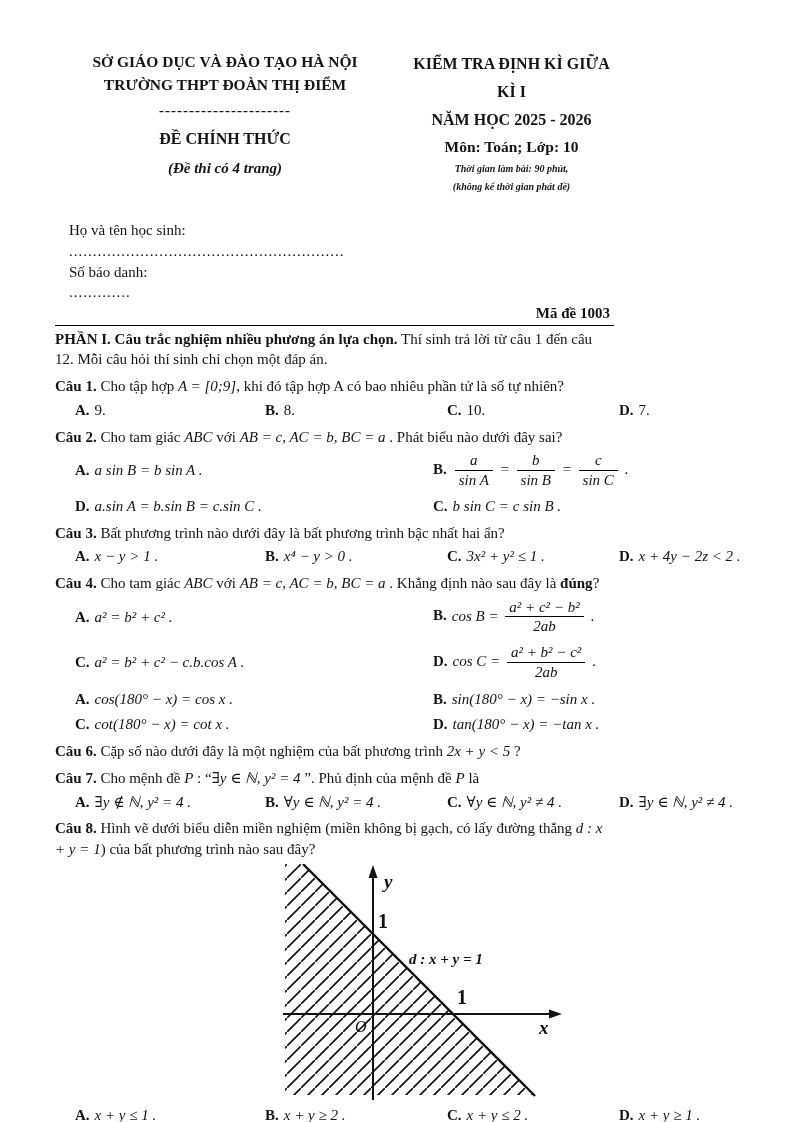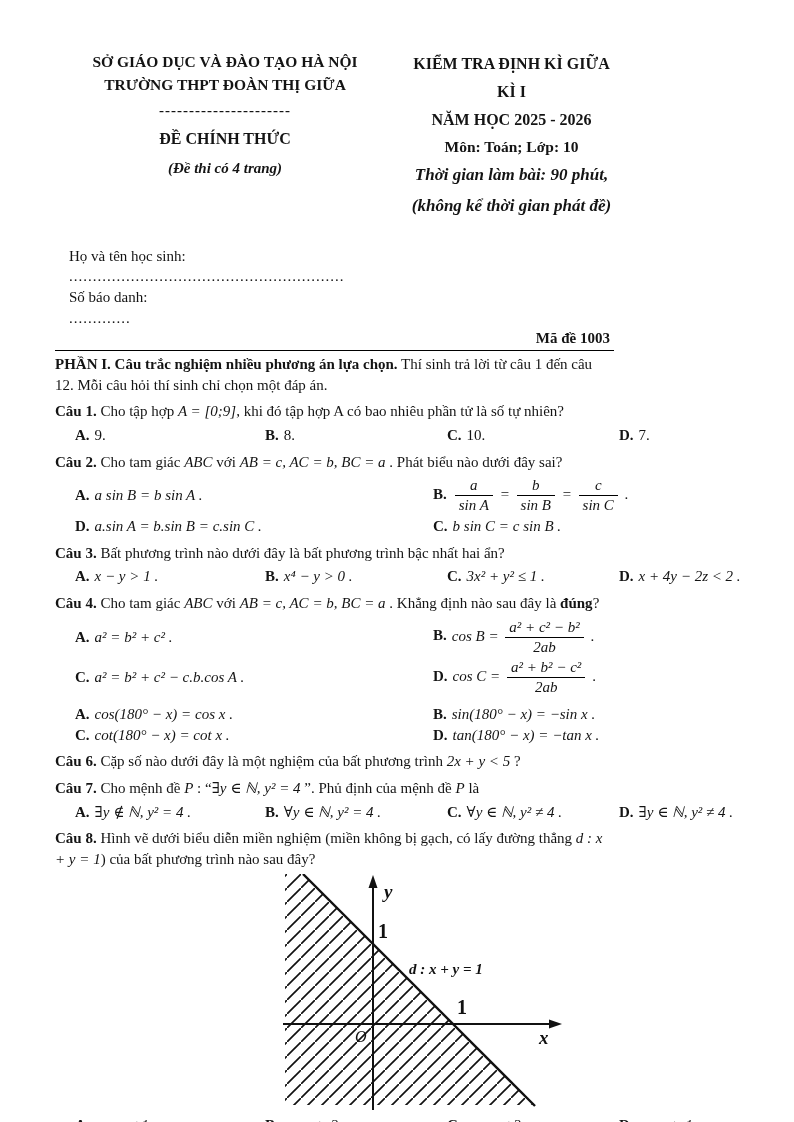--- a/index.html
+++ b/index.html
@@ -14,61 +14,61 @@
   
   .hdr { display:flex; width:100%; }
   .hdr-left { width:340px; text-align:center; }
   .hdr-right { flex:1; text-align:center; padding-left:14px; }
   .hl1,.hl2 { font-weight:bold; font-size:15.5px; line-height:1.5; }
   .hdr-dashes { font-weight:bold; letter-spacing:1px; line-height:1.3; margin-top:4px; }
   .hl3 { font-weight:bold; font-size:16px; margin-top:8px; }
   .hl4 { font-weight:bold; font-style:italic; font-size:15px; margin-top:8px; }
   .hr1,.hr2 { font-weight:bold; font-size:16px; line-height:1.75; }
   .hr3 { font-weight:bold; font-size:15.5px; line-height:1.7; }
-  .hr4,.hr5 { font-weight:bold; font-style:italic; font-size:17px; line-height:1.8; }
+  .hr4,.hr5 { font-weight:bold; font-style:italic; font-size:10px; line-height:1.8; }
 
   
   .info { display:flex; align-items:baseline; margin-top:24px; white-space:nowrap;flex-direction:column; }
   .info .dots { letter-spacing:1px; overflow:hidden; }
   .info .sbd { margin-left:14px; }
   .info .code { margin-left:auto; font-weight:bold; padding-right:4px; }
   .rule { border-top:1.7px solid #000; margin-top:1px; }
 
   
   .part { margin-top:3px; }
   .seg-b { font-weight:bold; }
   .seg-m { font-style:italic; }
 
   
   .question { margin-top:6px; }
   .q-stem { }
   .opts { display:grid; padding-left:20px; margin-top:3px; align-items:center; }
   .opts.c4 { grid-template-columns:190px 182px 172px 1fr; }
-  .opts.c2 { grid-template-columns:358px 1fr; }
+  .opts.c2 { grid-template-columns:358px 1fr; row-gap:5px; }
   .opt { white-space:nowrap; }
   .opt-label { font-weight:bold; margin-right:5px; }
 
   .frac { display:inline-block; vertical-align:middle; text-align:center;
           font-style:italic; line-height:1.12; margin:2px 3px; }
   .frac .num { display:block; padding:0 4px 1px; }
   .frac .den { display:block; border-top:1.4px solid #000; padding:1px 4px 0; }
 
   
   #figure-holder { display:none; margin:4px 0 2px 218px; }
   #figure-holder svg { display:block; }
 </style>
 </head>
 <body>
 
 <div class="sheet">
 
   <div class="hdr">
     <div class="hdr-left">
       <div class="hl1">SỞ GIÁO DỤC VÀ ĐÀO TẠO HÀ NỘI</div>
-      <div class="hl2">TRƯỜNG THPT ĐOÀN THỊ GIỮA</div>
+      <div class="hl2">TRƯỜNG THPT ĐOÀN THỊ ĐIỂM</div>
       <div class="hdr-dashes">----------------------</div>
       <div class="hl3">ĐỀ CHÍNH THỨC</div>
       <div class="hl4">(Đề thi có 4 trang)</div>
     </div>
     <div class="hdr-right">
       <div class="hr1">KIỂM TRA ĐỊNH KÌ GIỮA KÌ I</div>
       <div class="hr2">NĂM HỌC 2025 - 2026</div>
       <div class="hr3">Môn: Toán; Lớp: 10</div>
       <div class="hr4">Thời gian làm bài: 90 phút,</div>
       <div class="hr5">(không kể thời gian phát đề)</div>

